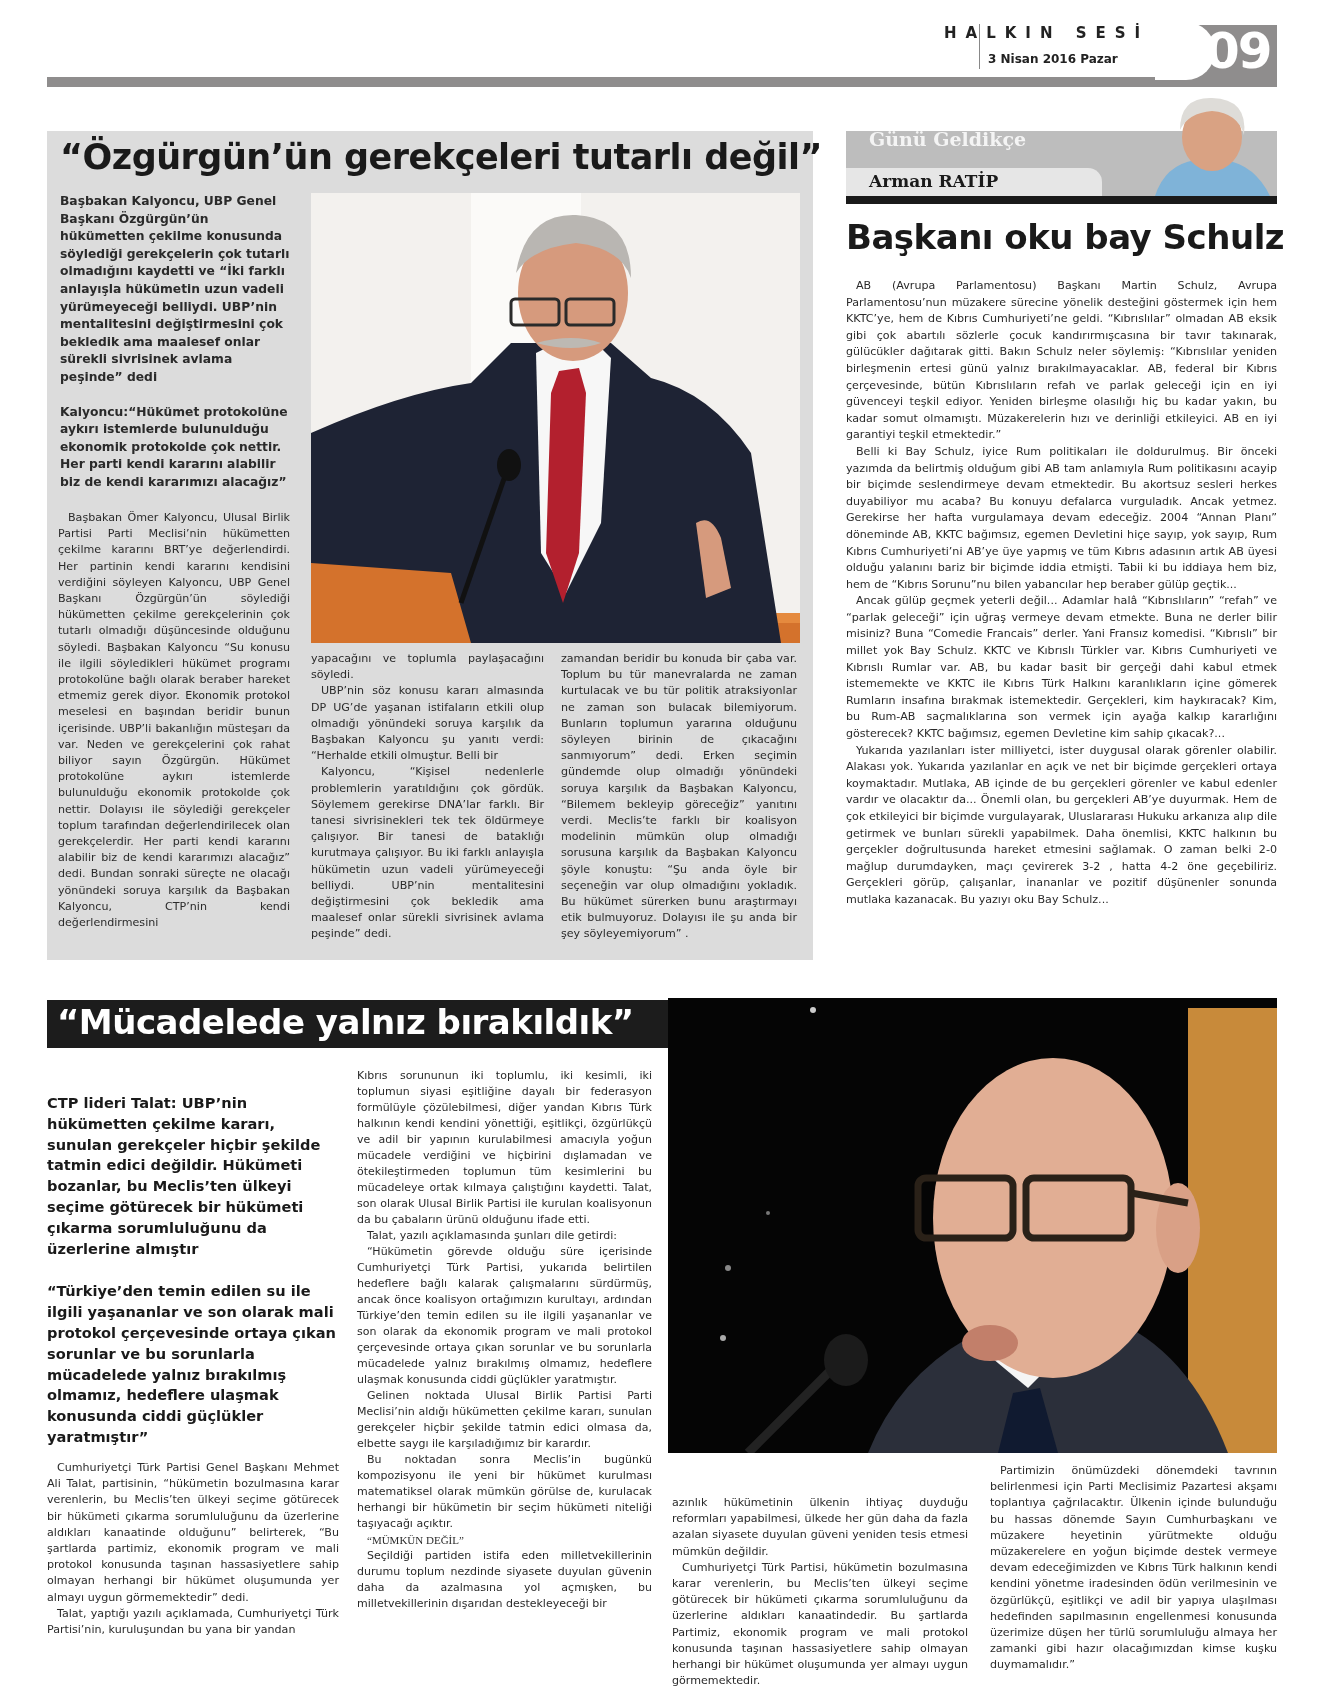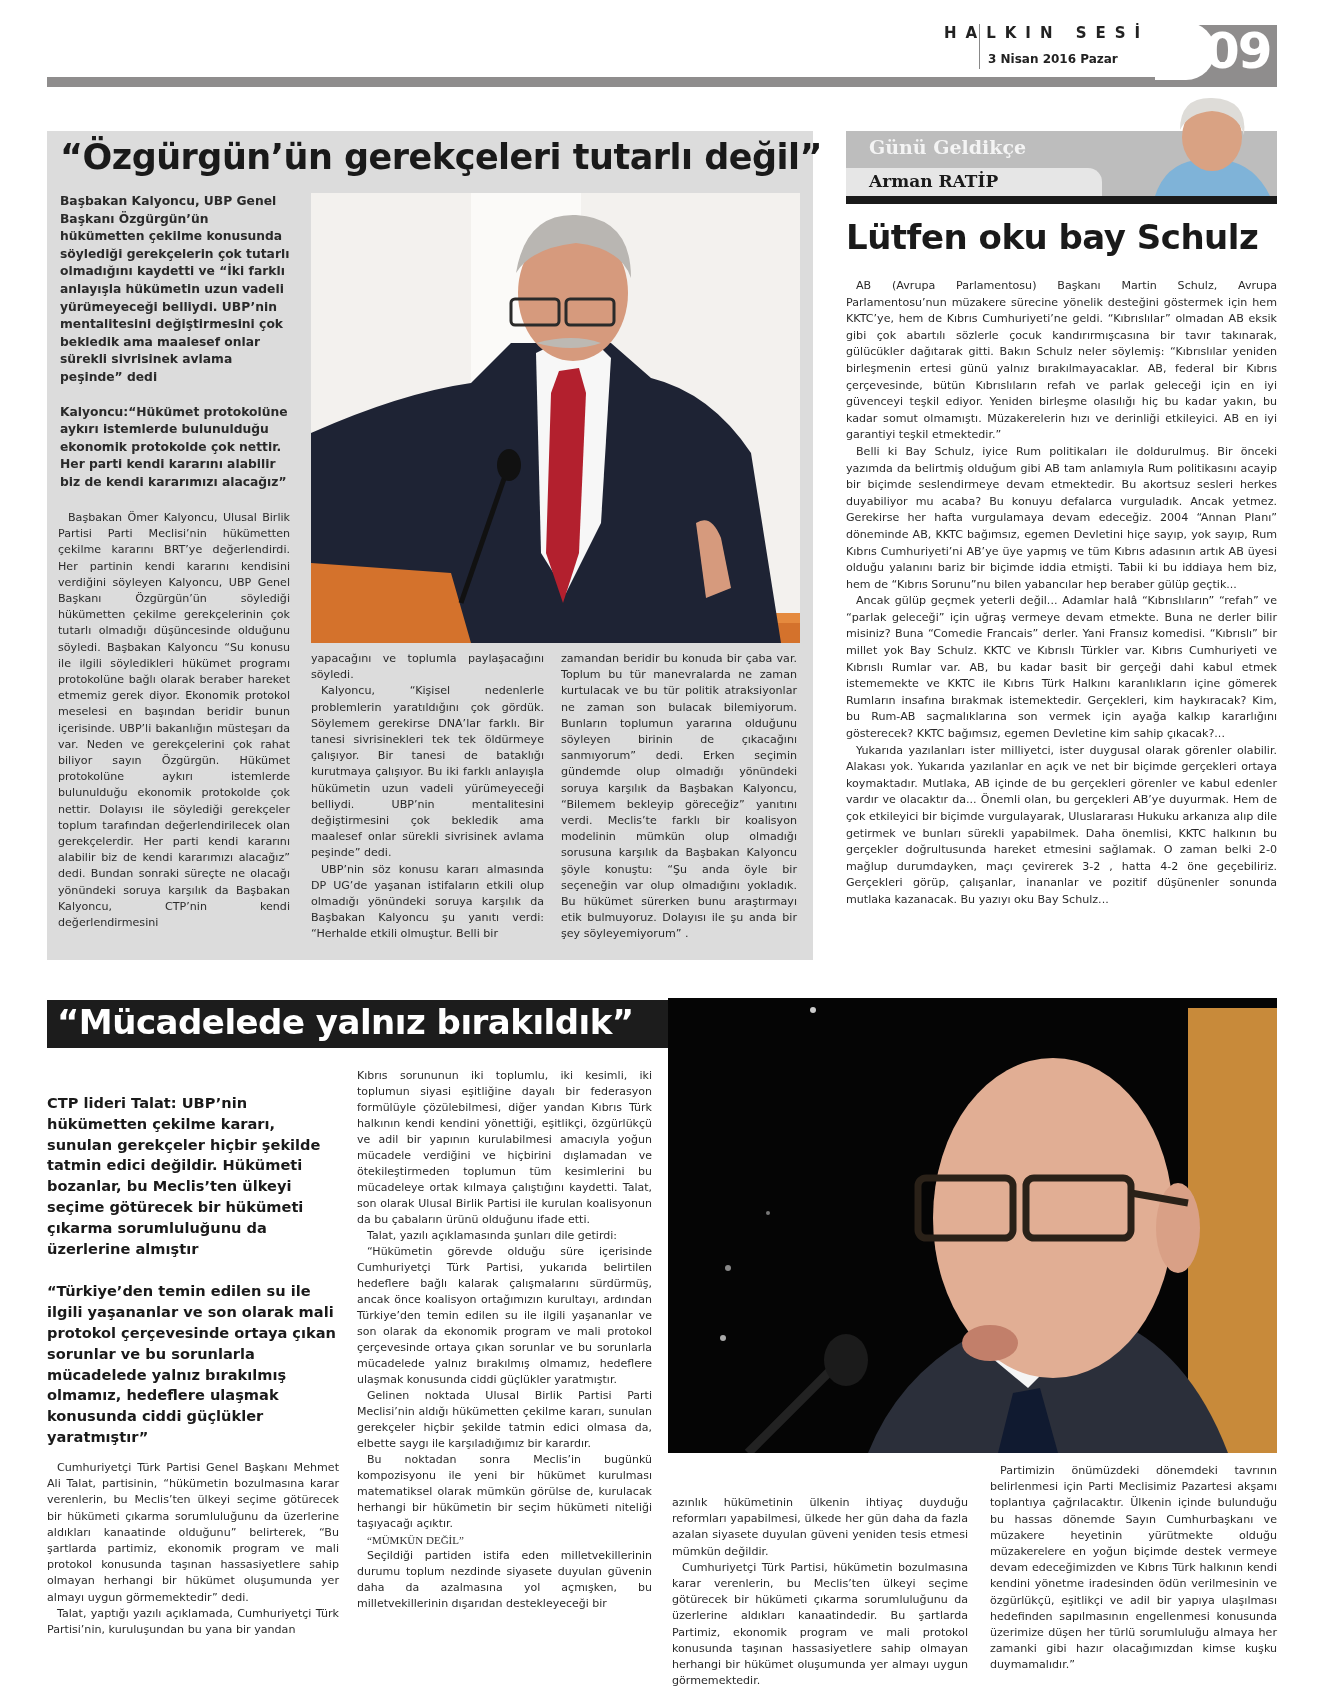--- a/index.html
+++ b/index.html
@@ -23,21 +23,21 @@
   .body-col { font-family: "DejaVu Sans", sans-serif; font-size: 11.1px; line-height: 16.2px; color: #2a2a2a; text-align: justify; }
   .body-col p { text-indent: 10px; }
   .a1-col1 { left: 58px; top: 510px; width: 232px; }
   .a1-col2 { left: 311px; top: 651px; width: 233px; }
   .a1-col3 { left: 561px; top: 651px; width: 236px; }
   .a1-photo { left: 311px; top: 193px; width: 489px; height: 450px; background: #f1efeb; overflow: hidden; }
 
   
   .col-header { left: 846px; top: 131px; width: 431px; height: 65px; background: #bdbdbd; }
   .col-header-inner { left: 846px; top: 168px; width: 256px; height: 28px; background: #e6e6e6; border-radius: 0 14px 0 0; }
-  .col-name { left: 869px; top: 136px; font-family: "DejaVu Serif", serif; font-weight: bold; font-size: 19px; color: #f4f4f4; }
+  .col-name { left: 869px; top: 128px; font-family: "DejaVu Serif", serif; font-weight: bold; font-size: 19px; color: #f4f4f4; }
   .col-author { left: 869px; top: 171px; font-family: "DejaVu Serif", serif; font-weight: bold; font-size: 17px; color: #1a1a1a; }
   .col-bar { left: 846px; top: 196px; width: 431px; height: 8px; background: #1a1a1a; }
   .col-avatar { left: 1140px; top: 95px; width: 137px; height: 101px; overflow: hidden; }
   .col-title { left: 846px; top: 217px; font-family: "DejaVu Sans", sans-serif; font-weight: bold; font-size: 34px; color: #1a1a1a; letter-spacing: -0.5px; }
   .col-body { left: 846px; top: 278px; width: 431px; font-size: 11.1px; line-height: 16.6px; }
 
   
   .a2-titlebar { left: 47px; top: 1000px; width: 623px; height: 48px; background: #1c1c1c; }
   .a2-title { left: 57px; top: 1002px; font-family: "DejaVu Sans", sans-serif; font-weight: bold; font-size: 34px; color: #fff; letter-spacing: -0.5px; }
   .a2-lead { left: 47px; top: 1075px; width: 290px; font-family: "DejaVu Sans", sans-serif; font-weight: bold; font-size: 14.6px; line-height: 20.8px; color: #1a1a1a; margin-top: 18px; }
@@ -85,41 +85,41 @@
     <ellipse cx="198" cy="272" rx="12" ry="16" fill="#111"></ellipse>
     <path d="M385 330 Q400 320 410 345 L420 395 L395 405 Z" fill="#d69a7d"></path>
   </svg>
 </div>
 
 <div class="abs body-col a1-col1">
   <p>Başbakan Ömer Kalyoncu, Ulusal Birlik Partisi Parti Meclisi’nin hükümetten çekilme kararını BRT’ye değerlendirdi. Her partinin kendi kararını kendisini verdiğini söyleyen Kalyoncu, UBP Genel Başkanı Özgürgün’ün söylediği hükümetten çekilme gerekçelerinin çok tutarlı olmadığı düşüncesinde olduğunu söyledi. Başbakan Kalyoncu “Su konusu ile ilgili söyledikleri hükümet programı protokolüne bağlı olarak beraber hareket etmemiz gerek diyor. Ekonomik protokol meselesi en başından beridir bunun içerisinde. UBP’li bakanlığın müsteşarı da var. Neden ve gerekçelerini çok rahat biliyor sayın Özgürgün. Hükümet protokolüne aykırı istemlerde bulunulduğu ekonomik protokolde çok nettir. Dolayısı ile söylediği gerekçeler toplum tarafından değerlendirilecek olan gerekçelerdir. Her parti kendi kararını alabilir biz de kendi kararımızı alacağız” dedi. Bundan sonraki süreçte ne olacağı yönündeki soruya karşılık da Başbakan Kalyoncu, CTP’nin kendi değerlendirmesini</p>
 </div>
 <div class="abs body-col a1-col2">
   <p style="text-indent:0">yapacağını ve toplumla paylaşacağını söyledi.</p>
+  <p>UBP’nin söz konusu kararı almasında DP UG’de yaşanan istifaların etkili olup olmadığı yönündeki soruya karşılık da Başbakan Kalyoncu şu yanıtı verdi: “Herhalde etkili olmuştur. Belli bir</p>
   <p>Kalyoncu, “Kişisel nedenlerle problemlerin yaratıldığını çok gördük. Söylemem gerekirse DNA’lar farklı. Bir tanesi sivrisinekleri tek tek öldürmeye çalışıyor. Bir tanesi de bataklığı kurutmaya çalışıyor. Bu iki farklı anlayışla hükümetin uzun vadeli yürümeyeceği belliydi. UBP’nin mentalitesini değiştirmesini çok bekledik ama maalesef onlar sürekli sivrisinek avlama peşinde” dedi.</p>
-  <p>UBP’nin söz konusu kararı almasında DP UG’de yaşanan istifaların etkili olup olmadığı yönündeki soruya karşılık da Başbakan Kalyoncu şu yanıtı verdi: “Herhalde etkili olmuştur. Belli bir</p>
 </div>
 <div class="abs body-col a1-col3">
   <p style="text-indent:0">zamandan beridir bu konuda bir çaba var. Toplum bu tür manevralarda ne zaman kurtulacak ve bu tür politik atraksiyonlar ne zaman son bulacak bilemiyorum. Bunların toplumun yararına olduğunu söyleyen birinin de çıkacağını sanmıyorum” dedi. Erken seçimin gündemde olup olmadığı yönündeki soruya karşılık da Başbakan Kalyoncu, “Bilemem bekleyip göreceğiz” yanıtını verdi. Meclis’te farklı bir koalisyon modelinin mümkün olup olmadığı sorusuna karşılık da Başbakan Kalyoncu şöyle konuştu: “Şu anda öyle bir seçeneğin var olup olmadığını yokladık. Bu hükümet sürerken bunu araştırmayı etik bulmuyoruz. Dolayısı ile şu anda bir şey söyleyemiyorum” .</p>
 </div>
 
 <div class="abs col-header"></div>
 <div class="abs col-header-inner"></div>
 <div class="abs col-name">Günü Geldikçe</div>
 <div class="abs col-author">Arman RATİP</div>
 <div class="abs col-avatar" aria-label="Arman Ratip portresi">
   <svg width="137" height="101" viewBox="0 0 137 101">
     <path d="M15 101 Q25 70 55 65 L85 65 Q115 70 130 101 Z" fill="#7fb3d8"></path>
     <ellipse cx="72" cy="42" rx="30" ry="34" fill="#d9a283"></ellipse>
     <path d="M40 35 Q40 2 72 3 Q108 4 104 40 Q98 18 72 16 Q48 18 40 35Z" fill="#dedcd8"></path>
     <rect x="61" y="64" width="22" height="10" fill="#d9a283"></rect>
   </svg>
 </div>
 <div class="abs col-bar"></div>
-<h2 class="abs col-title">Lütfen oku bay Schulz</h2>
+<h2 class="abs col-title">Başkanı oku bay Schulz</h2>
 <div class="abs body-col col-body">
   <p>AB (Avrupa Parlamentosu) Başkanı Martin Schulz, Avrupa Parlamentosu’nun müzakere sürecine yönelik desteğini göstermek için hem KKTC’ye, hem de Kıbrıs Cumhuriyeti’ne geldi. “Kıbrıslılar” olmadan AB eksik gibi çok abartılı sözlerle çocuk kandırırmışcasına bir tavır takınarak, gülücükler dağıtarak gitti. Bakın Schulz neler söylemiş: “Kıbrıslılar yeniden birleşmenin ertesi günü yalnız bırakılmayacaklar. AB, federal bir Kıbrıs çerçevesinde, bütün Kıbrıslıların refah ve parlak geleceği için en iyi güvenceyi teşkil ediyor. Yeniden birleşme olasılığı hiç bu kadar yakın, bu kadar somut olmamıştı. Müzakerelerin hızı ve derinliği etkileyici. AB en iyi garantiyi teşkil etmektedir.”</p>
   <p>Belli ki Bay Schulz, iyice Rum politikaları ile doldurulmuş. Bir önceki yazımda da belirtmiş olduğum gibi AB tam anlamıyla Rum politikasını acayip bir biçimde seslendirmeye devam etmektedir. Bu akortsuz sesleri herkes duyabiliyor mu acaba? Bu konuyu defalarca vurguladık. Ancak yetmez. Gerekirse her hafta vurgulamaya devam edeceğiz. 2004 “Annan Planı” döneminde AB, KKTC bağımsız, egemen Devletini hiçe sayıp, yok sayıp, Rum Kıbrıs Cumhuriyeti’ni AB’ye üye yapmış ve tüm Kıbrıs adasının artık AB üyesi olduğu yalanını bariz bir biçimde iddia etmişti. Tabii ki bu iddiaya hem biz, hem de “Kıbrıs Sorunu”nu bilen yabancılar hep beraber gülüp geçtik...</p>
   <p>Ancak gülüp geçmek yeterli değil... Adamlar halâ “Kıbrıslıların” “refah” ve “parlak geleceği” için uğraş vermeye devam etmekte. Buna ne derler bilir misiniz? Buna “Comedie Francais” derler. Yani Fransız komedisi. “Kıbrıslı” bir millet yok Bay Schulz. KKTC ve Kıbrıslı Türkler var. Kıbrıs Cumhuriyeti ve Kıbrıslı Rumlar var. AB, bu kadar basit bir gerçeği dahi kabul etmek istememekte ve KKTC ile Kıbrıs Türk Halkını karanlıkların içine gömerek Rumların insafına bırakmak istemektedir. Gerçekleri, kim haykıracak? Kim, bu Rum-AB saçmalıklarına son vermek için ayağa kalkıp kararlığını gösterecek? KKTC bağımsız, egemen Devletine kim sahip çıkacak?...</p>
   <p>Yukarıda yazılanları ister milliyetci, ister duygusal olarak görenler olabilir. Alakası yok. Yukarıda yazılanlar en açık ve net bir biçimde gerçekleri ortaya koymaktadır. Mutlaka, AB içinde de bu gerçekleri görenler ve kabul edenler vardır ve olacaktır da... Önemli olan, bu gerçekleri AB’ye duyurmak. Hem de çok etkileyici bir biçimde vurgulayarak, Uluslararası Hukuku arkanıza alıp dile getirmek ve bunları sürekli yapabilmek. Daha önemlisi, KKTC halkının bu gerçekler doğrultusunda hareket etmesini sağlamak. O zaman belki 2-0 mağlup durumdayken, maçı çevirerek 3-2 , hatta 4-2 öne geçebiliriz. Gerçekleri görüp, çalışanlar, inananlar ve pozitif düşünenler sonunda mutlaka kazanacak. Bu yazıyı oku Bay Schulz...</p>
 </div>
 
 <div class="abs a2-titlebar"></div>
 <h1 class="abs a2-title">“Mücadelede yalnız bırakıldık”</h1>
 

